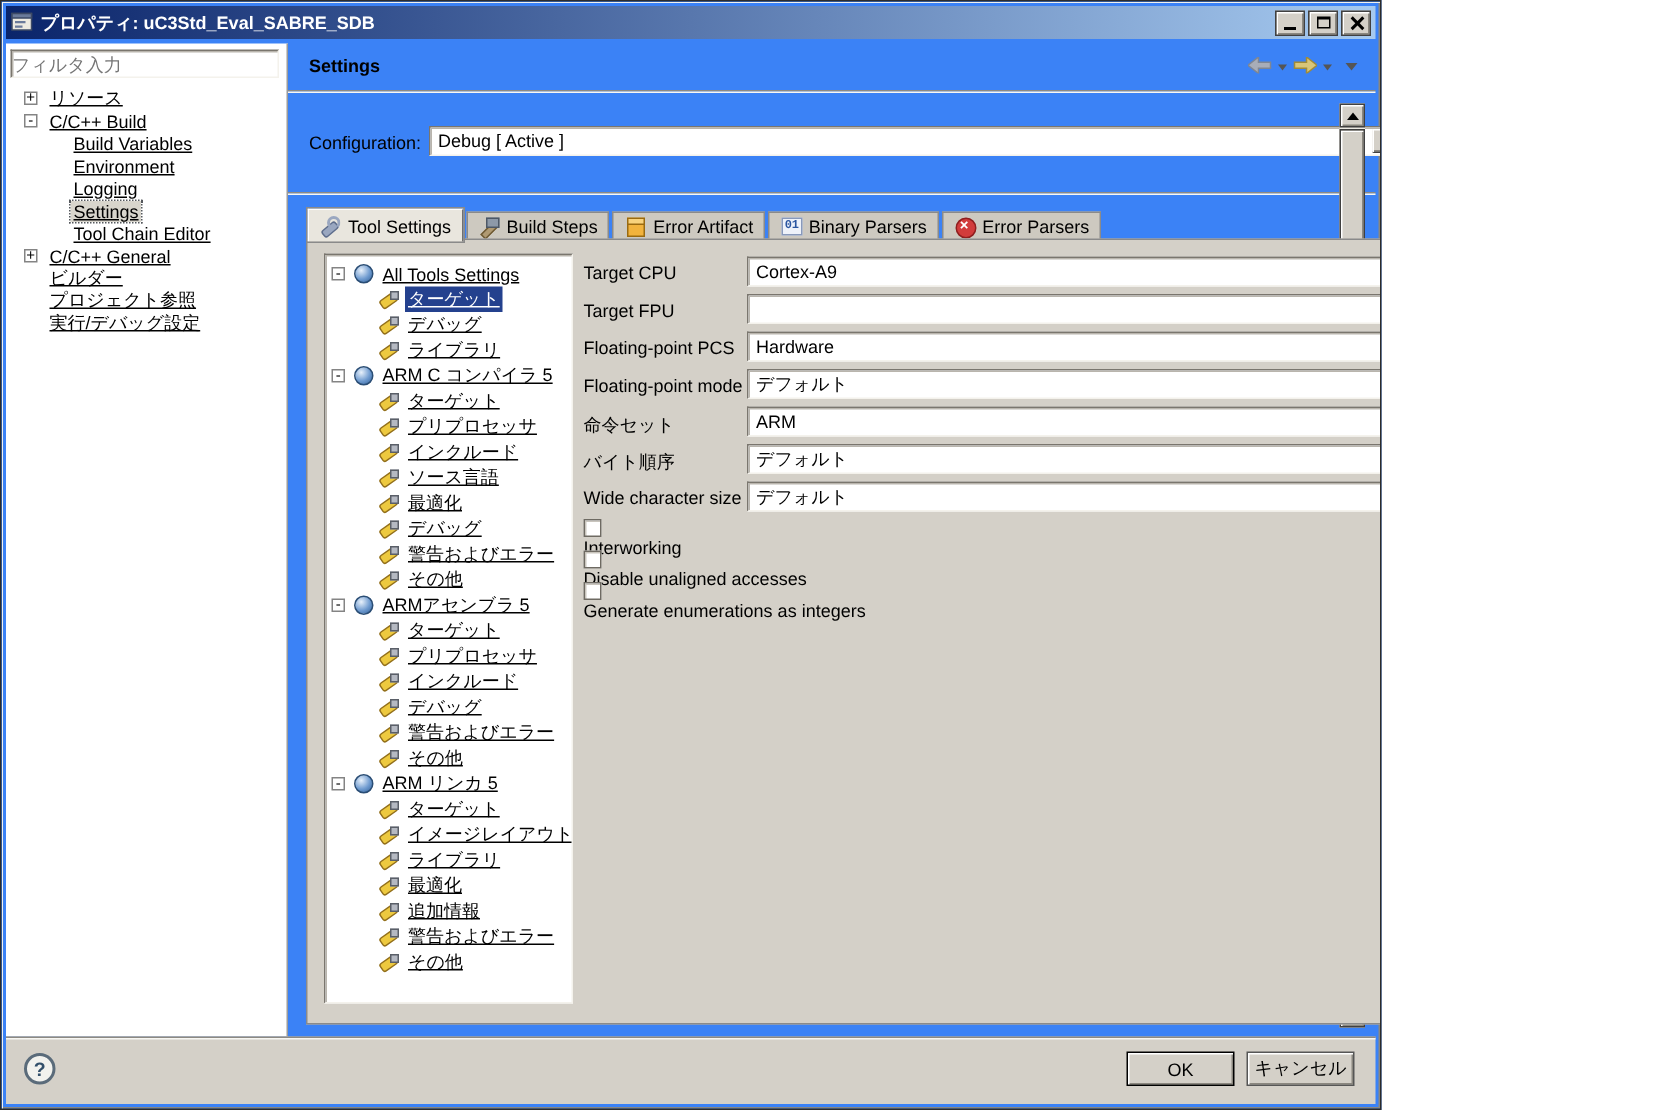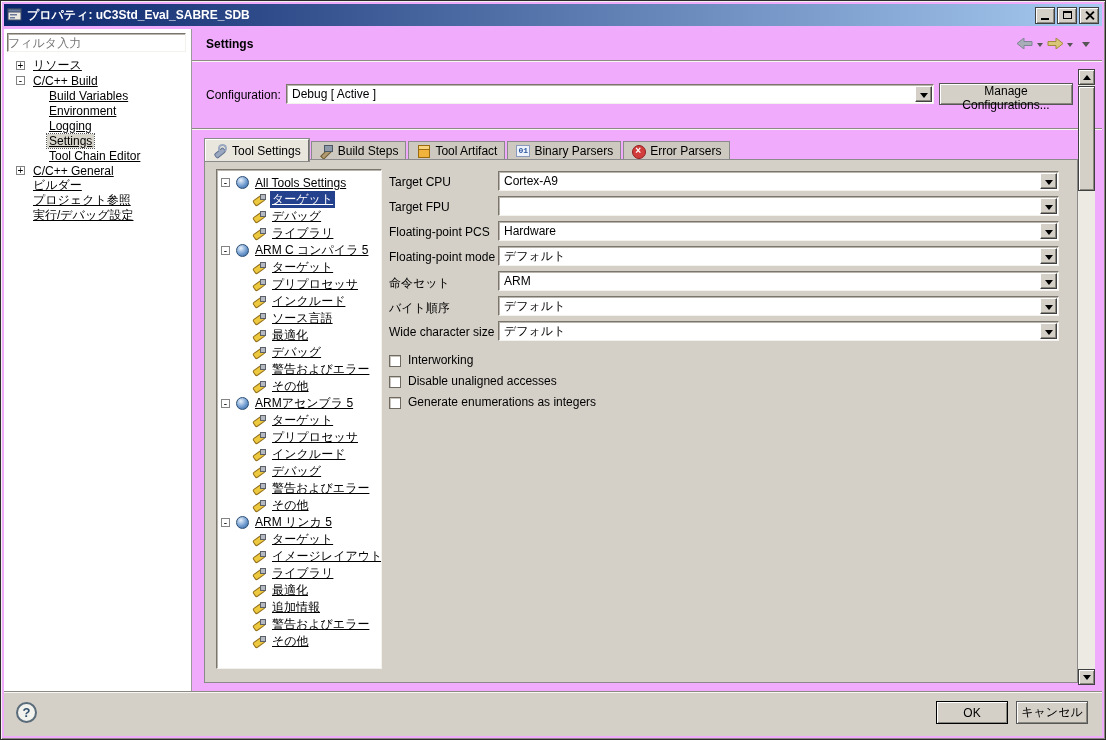--- a/index.html
+++ b/index.html
@@ -1,21 +1,21 @@
 <!DOCTYPE html>
 <html><head>
 <meta charset="utf-8">
 <style>
   * { box-sizing: border-box; margin: 0; padding: 0; }
   html,body { background:#ffffff; }
   body { font-family: "Liberation Sans", sans-serif; font-size: 12px; color:#000; }
 
   .window {
-    position: relative; width: 1106px; height: 740px;
-    background:#f0abfc; border:1px solid #2b2b2b;
+    position: relative; width: 921px; height: 740px;
+    background:#3b82f6; border:1px solid #2b2b2b;
     box-shadow: inset 1px 1px 0 #f2f1ec, inset -1px -1px 0 #8a877f;
     overflow: hidden;
   }
 
   
   .titlebar {
     position:absolute; left:3px; top:3px; right:3px; height:22px;
     background: linear-gradient(to right,#0a246a,#a6caf0);
     display:flex; align-items:center; padding:0 3px;
   }
@@ -150,21 +150,21 @@
   .icon-tool::before { content:''; position:absolute; left:1px; top:4px; width:10px; height:5px;
     background:#edc93f; border:1px solid #93701c; border-radius:2px; transform:rotate(-35deg); }
   .icon-tool::after { content:''; position:absolute; right:0; top:1px; width:4px; height:4px;
     background:#b5b9c2; border:1px solid #5a5f68; }
 
   
   .form { position:absolute; left:184px; top:11px; width:670px; }
   .form-row { position:relative; height:25px; }
   .form-label { position:absolute; left:0; top:4px; white-space:nowrap; }
   .form-row .combo { left:109px; right:0; top:0; height:20px; }
-  .check-row { height:21px; display:flex; align-items:flex-end; }
+  .check-row { height:21px; display:flex; align-items:flex-start;flex-direction:column; }
   .checkbox { width:12px; height:12px; flex:none; margin-right:7px; background:#fff;
     border:1px solid #6e6a62; box-shadow: inset 1px 1px 0 #c9c5bd; }
   .check-label { white-space:nowrap; }
 
   
   .vscroll { position:absolute; right:7px; top:40px; width:17px; height:616px; background:#eceae3; }
   .sb-btn { position:absolute; left:0; width:17px; height:16px; background:#d4d0c8;
     border:1px solid #404040; box-shadow: inset 1px 1px 0 #fff, inset -1px -1px 0 #8a877f;
     display:flex; align-items:center; justify-content:center; }
   .sb-up { top:0; } .sb-down { bottom:0; }
@@ -297,21 +297,21 @@
       <div class="tab active">
         <span class="ticon ticon-wrench"></span>
         <span class="tab-label">Tool Settings</span>
       </div>
       <div class="tab">
         <span class="ticon ticon-hammer"></span>
         <span class="tab-label">Build Steps</span>
       </div>
       <div class="tab">
         <span class="ticon ticon-package"></span>
-        <span class="tab-label">Tool Artifact</span>
+        <span class="tab-label">Error Artifact</span>
       </div>
       <div class="tab">
         <span class="ticon ticon-binary"></span>
         <span class="tab-label">Binary Parsers</span>
       </div>
       <div class="tab">
         <span class="ticon ticon-error"></span>
         <span class="tab-label">Error Parsers</span>
       </div>
     </div>

